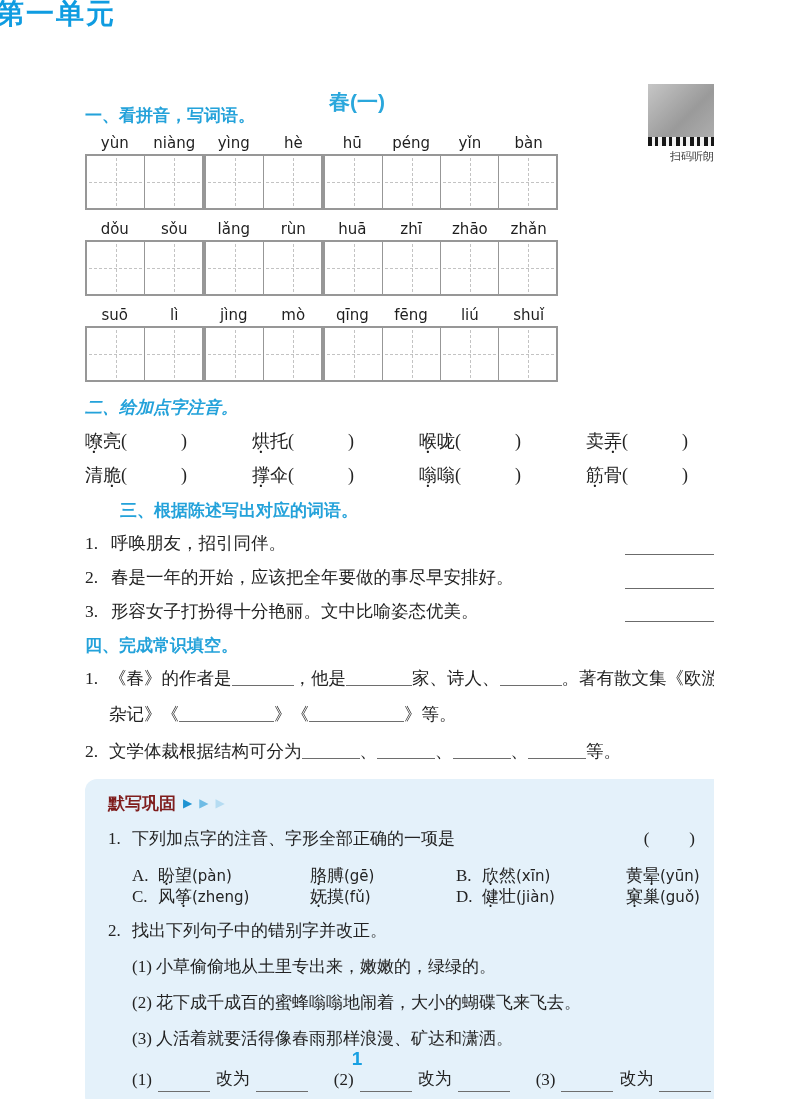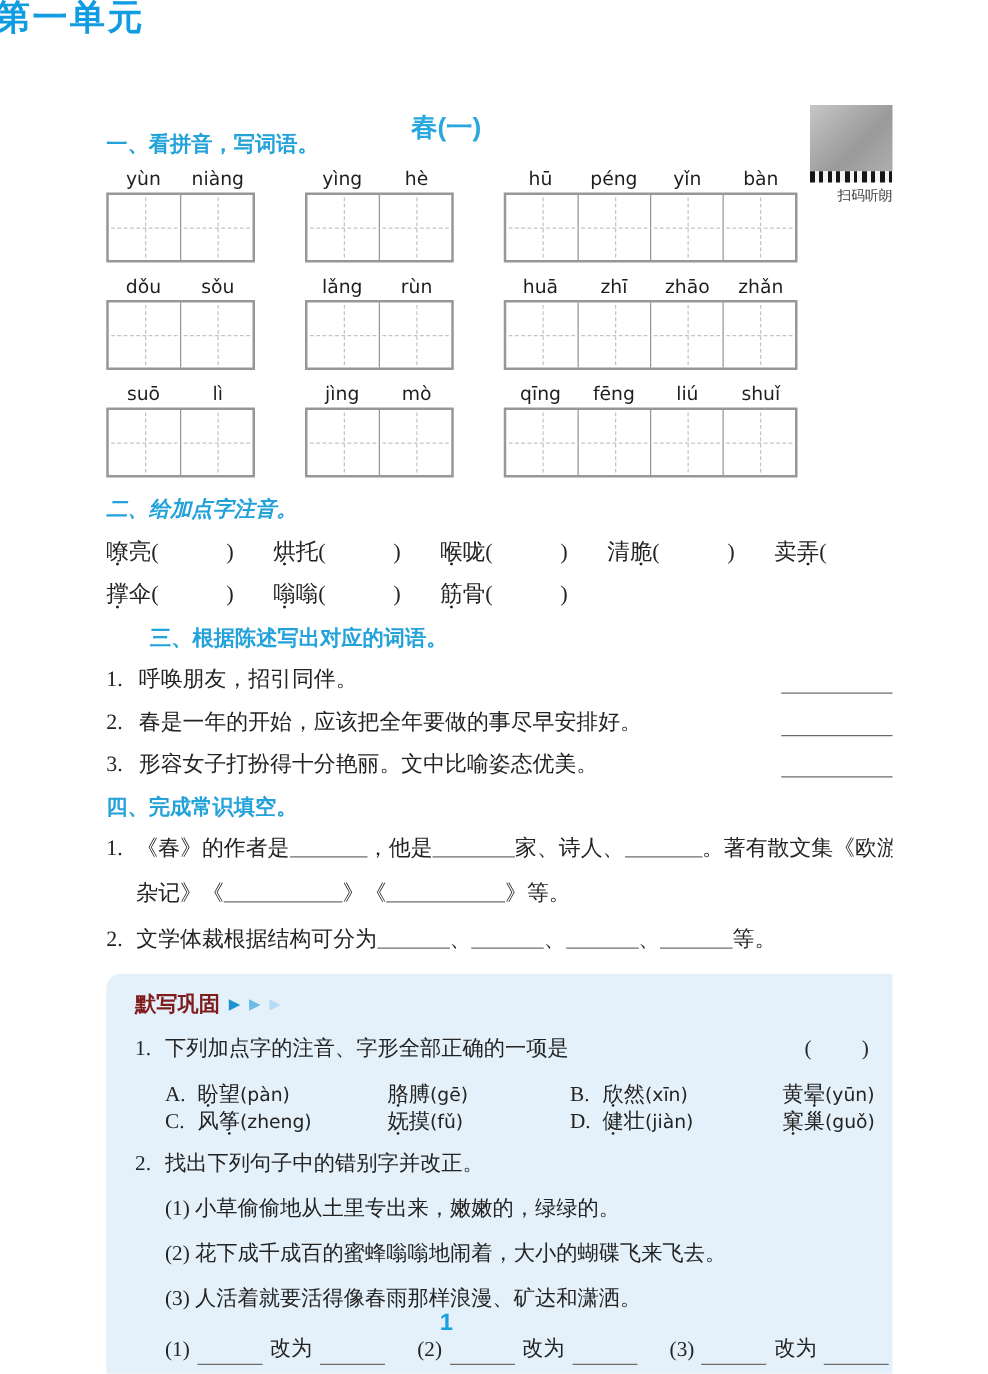--- a/index.html
+++ b/index.html
@@ -19,34 +19,34 @@
   
   .qr-wrap{position:absolute;left:648px;top:84px;width:77px;text-align:right;}
   .qr-img{width:77px;height:53px;background:linear-gradient(135deg,#c6c6c6 0%,#9a9a9a 55%,#b2b2b2 100%);}
   .qr-strip{width:77px;height:9px;
             background:repeating-linear-gradient(90deg,#161616 0 4px,#f2f2f2 4px 7px,#161616 7px 10px,#f2f2f2 10px 14px);}
   .qr-caption{font-family:"Liberation Sans","DejaVu Sans",sans-serif;font-size:11px;color:#3d3d3d;margin-top:3px;}
 
   
   .s1-header{margin-top:66px;}
   .pin-rows{margin-top:8px;}
-  .pin-row{display:flex;gap:40px;margin-bottom:10px;align-items:flex-end;}
+  .pin-row{display:flex;margin-bottom:10px;align-items:flex-end;}
   .pg{display:block;}
   .pg-py{display:flex;font-family:"DejaVu Sans","Liberation Sans",sans-serif;
          font-size:15px;color:#1e1e1e;margin-bottom:2px;}
   .py{flex:1;text-align:center;line-height:18px;}
   .pg-cells{display:flex;border:2px solid #979797;background:#fff;}
   .cell{width:57px;height:52px;position:relative;border-left:1px solid #979797;}
   .cell:first-child{border-left:none;}
   .cell::before{content:"";position:absolute;left:50%;top:2px;bottom:2px;border-left:1px dashed #c3c3c3;}
   .cell::after{content:"";position:absolute;top:50%;left:2px;right:2px;border-top:1px dashed #c3c3c3;}
 
   
   .s2-header{margin-top:16px;font-style:italic;}
-  .zy-grid{display:grid;grid-template-columns:1fr 1fr 1fr 1fr 1fr;margin-top:10px;
+  .zy-grid{display:grid;grid-template-columns:1fr 1fr 1fr 1fr;margin-top:10px;
            font-size:18px;row-gap:10px;column-gap:8px;}
   .zy-item{white-space:nowrap;}
   .ch{position:relative;display:inline-block;line-height:1.25;}
   .ch.dot::after{content:"·";position:absolute;left:50%;transform:translateX(-50%);
                  bottom:-0.62em;font-size:0.8em;font-weight:bold;color:#1a1a1a;}
 
   
   .s3-header{margin-top:14px;margin-left:35px;}
   .s3-item{display:flex;align-items:flex-end;margin-top:11px;font-size:17.5px;line-height:1.3;}
   .s3-num{width:26px;flex:0 0 auto;}
@@ -214,22 +214,22 @@
             </div>
         </div>
       </div>
     </div>
 
     <div class="sec-header s2-header">二、给加点字注音。</div>
     <div class="zy-grid">
       <div class="zy-item"><span class="ch dot">嘹</span><span class="ch">亮</span><span>(　　　)</span></div>
       <div class="zy-item"><span class="ch dot">烘</span><span class="ch">托</span><span>(　　　)</span></div>
       <div class="zy-item"><span class="ch dot">喉</span><span class="ch">咙</span><span>(　　　)</span></div>
+      <div class="zy-item"><span class="ch">卖</span><span class="ch dot">弄</span><span>(　　　)</span></div>
       <div class="zy-item"><span class="ch">清</span><span class="ch dot">脆</span><span>(　　　)</span></div>
-      <div class="zy-item"><span class="ch">卖</span><span class="ch dot">弄</span><span>(　　　)</span></div>
       <div class="zy-item"><span class="ch dot">撑</span><span class="ch">伞</span><span>(　　　)</span></div>
       <div class="zy-item"><span class="ch dot">嗡</span><span class="ch">嗡</span><span>(　　　)</span></div>
       <div class="zy-item"><span class="ch dot">筋</span><span class="ch">骨</span><span>(　　　)</span></div>
     </div>
 
     <div class="sec-header s3-header">三、根据陈述写出对应的词语。</div>
     <div class="s3-item">
       <span class="s3-num">1.</span>
       <span>呼唤朋友，招引同伴。</span>
       <span class="s3-line"></span>

